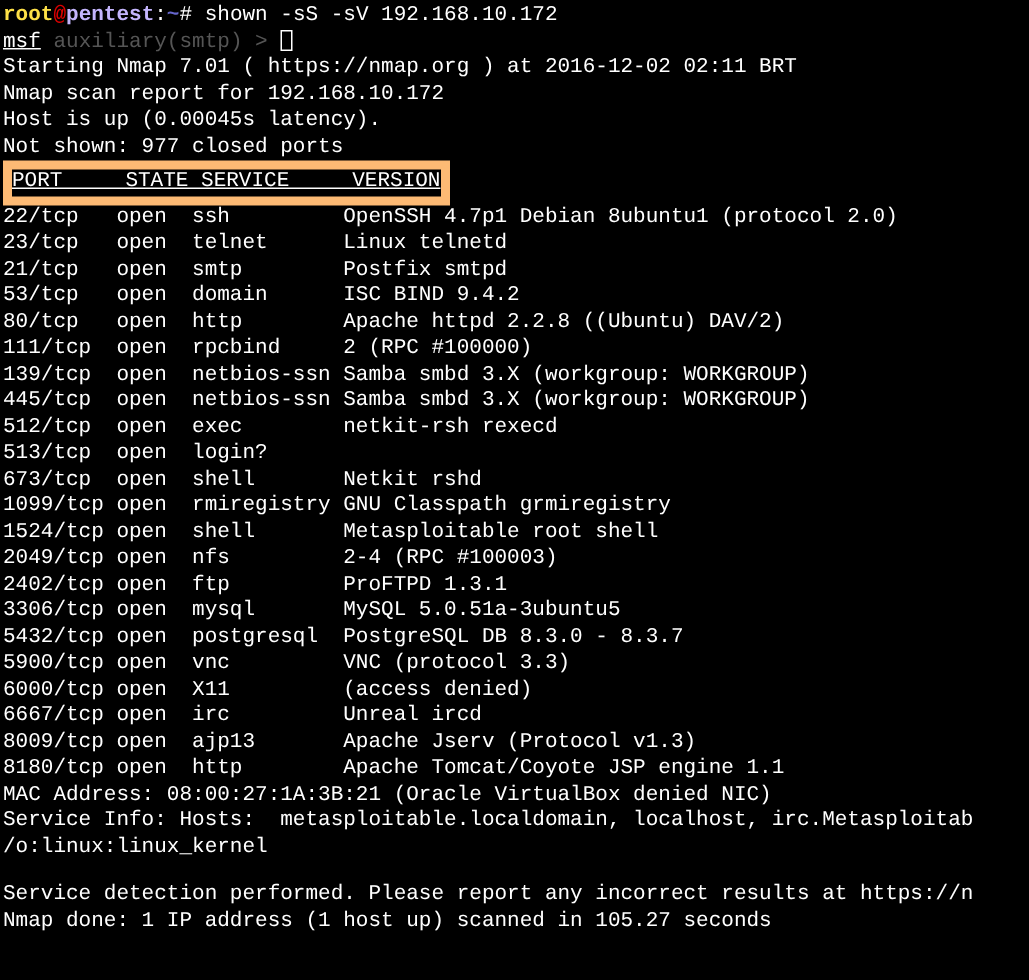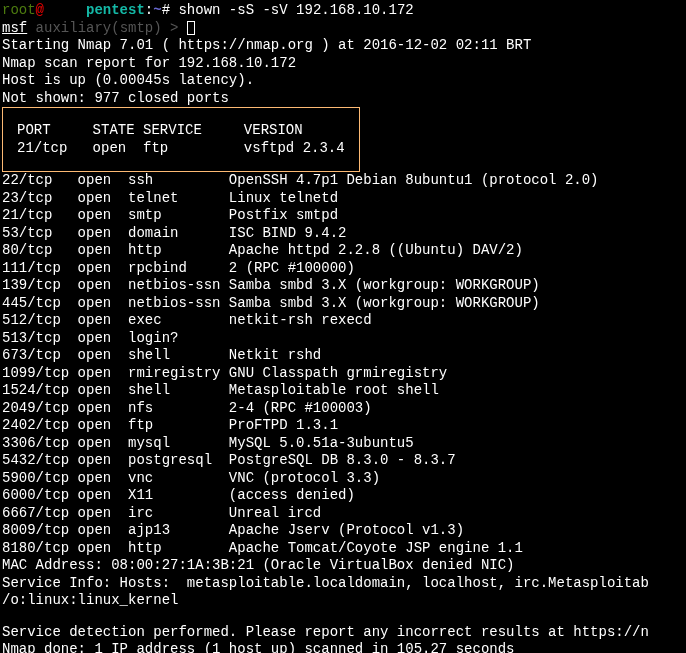--- a/index.html
+++ b/index.html
@@ -7,32 +7,33 @@
       background: #000;
       color: #fff;
       font-family: "Courier New", monospace;
       font-size: 14px;
       line-height: 1.25;
       padding: 2px;
       width: 686px;
       overflow: hidden;
       white-space: nowrap;
     }
-    .prompt-user { color: #4d7c0f; font-weight: normal; }
+    .prompt-user { color: #fde047; font-weight: bold; }
     .prompt-at { color: #d00; font-weight: bold; }
-    .prompt-host { color: #14b8a6; font-weight: bold; padding-left: 42px; }
+    .prompt-host { color: #c4b5fd; font-weight: bold; }
     .prompt-colon { color: #fff; }
     .prompt-path { color: #66c; font-weight: bold; }
     .prompt-hash { color: #fff; }
     .cmd { color: #fff; }
     .line { white-space: pre; }
     .highlighted-box {
-      border: 1px solid #fdba74;
+      border: 6px solid #fdba74;
       display: inline-block;
-      padding: 14px;
+      padding: 0;
+      text-decoration: underline;
     }
     .msf { color: #fff; text-decoration: underline; }
     .ghost { color: #555; }
     .cursor {
       display: inline-block;
       width: 8px;
       height: 14px;
       border: 1px solid #fff;
       vertical-align: middle;
     }
@@ -42,21 +43,21 @@
 <body>
 
 
 
 <div class="line"><span class="prompt-user">root</span><span class="prompt-at">@</span><span class="prompt-host">pentest</span><span class="prompt-colon">:</span><span class="prompt-path">~</span><span class="prompt-hash">#</span><span class="cmd"> </span><span class="cmd">shown -sS -sV 192.168.10.172</span></div>
 <div class="line ghost"><span class="msf">msf</span><span> auxiliary(</span><span>smtp</span><span>) &gt; </span><span class="cursor"></span></div>
 <div class="line">Starting Nmap 7.01 ( https://nmap.org ) at 2016-12-02 02:11 BRT</div>
 <div class="line">Nmap scan report for 192.168.10.172</div>
 <div class="line">Host is up (0.00045s latency).</div>
 <div class="line">Not shown: 977 closed ports</div>
-<div class="highlighted-box"><div class="line">PORT     STATE SERVICE     VERSION</div><div class="line">21/tcp   open  ftp         vsftpd 2.3.4</div></div>
+<div class="highlighted-box"><div class="line">PORT     STATE SERVICE     VERSION</div></div>
 <div class="line">22/tcp   open  ssh         OpenSSH 4.7p1 Debian 8ubuntu1 (protocol 2.0)</div>
 <div class="line">23/tcp   open  telnet      Linux telnetd</div>
 <div class="line">21/tcp   open  smtp        Postfix smtpd</div>
 <div class="line">53/tcp   open  domain      ISC BIND 9.4.2</div>
 <div class="line">80/tcp   open  http        Apache httpd 2.2.8 ((Ubuntu) DAV/2)</div>
 <div class="line">111/tcp  open  rpcbind     2 (RPC #100000)</div>
 <div class="line">139/tcp  open  netbios-ssn Samba smbd 3.X (workgroup: WORKGROUP)</div>
 <div class="line">445/tcp  open  netbios-ssn Samba smbd 3.X (workgroup: WORKGROUP)</div>
 <div class="line">512/tcp  open  exec        netkit-rsh rexecd</div>
 <div class="line">513/tcp  open  login?</div>

